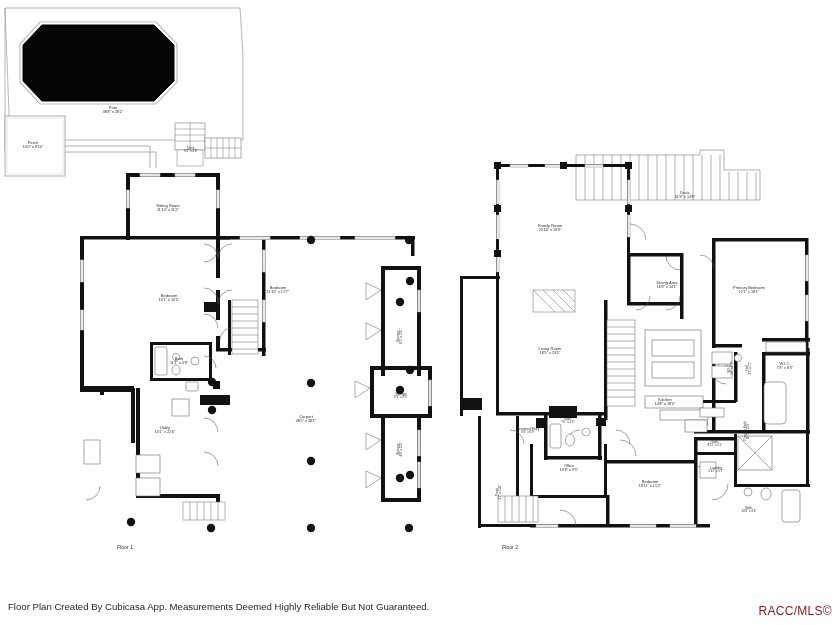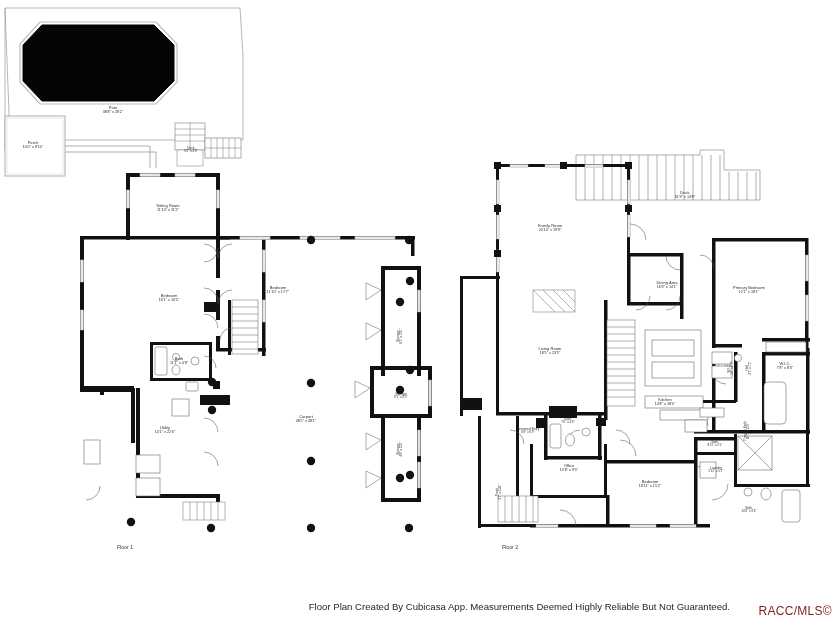--- a/index.html
+++ b/index.html
@@ -48,24 +48,24 @@
 
   .floor-caption {
     position: absolute;
     font-size: 5.2px;
     color: #333;
     transform: translate(-50%, -50%);
     white-space: nowrap;
   }
   #disclaimer {
     position: absolute;
-    left: 16px;
+    left: 8px;
     top: 601px;
     width: 714px;
-    text-align: right;
+    text-align: left;
     font-size: 9.6px;
     color: #262626;
   }
   #watermark {
     position: absolute;
     right: 8px;
     top: 604px;
     font-size: 12px;
     letter-spacing: 0.3px;
     color: #7f1d1d;

